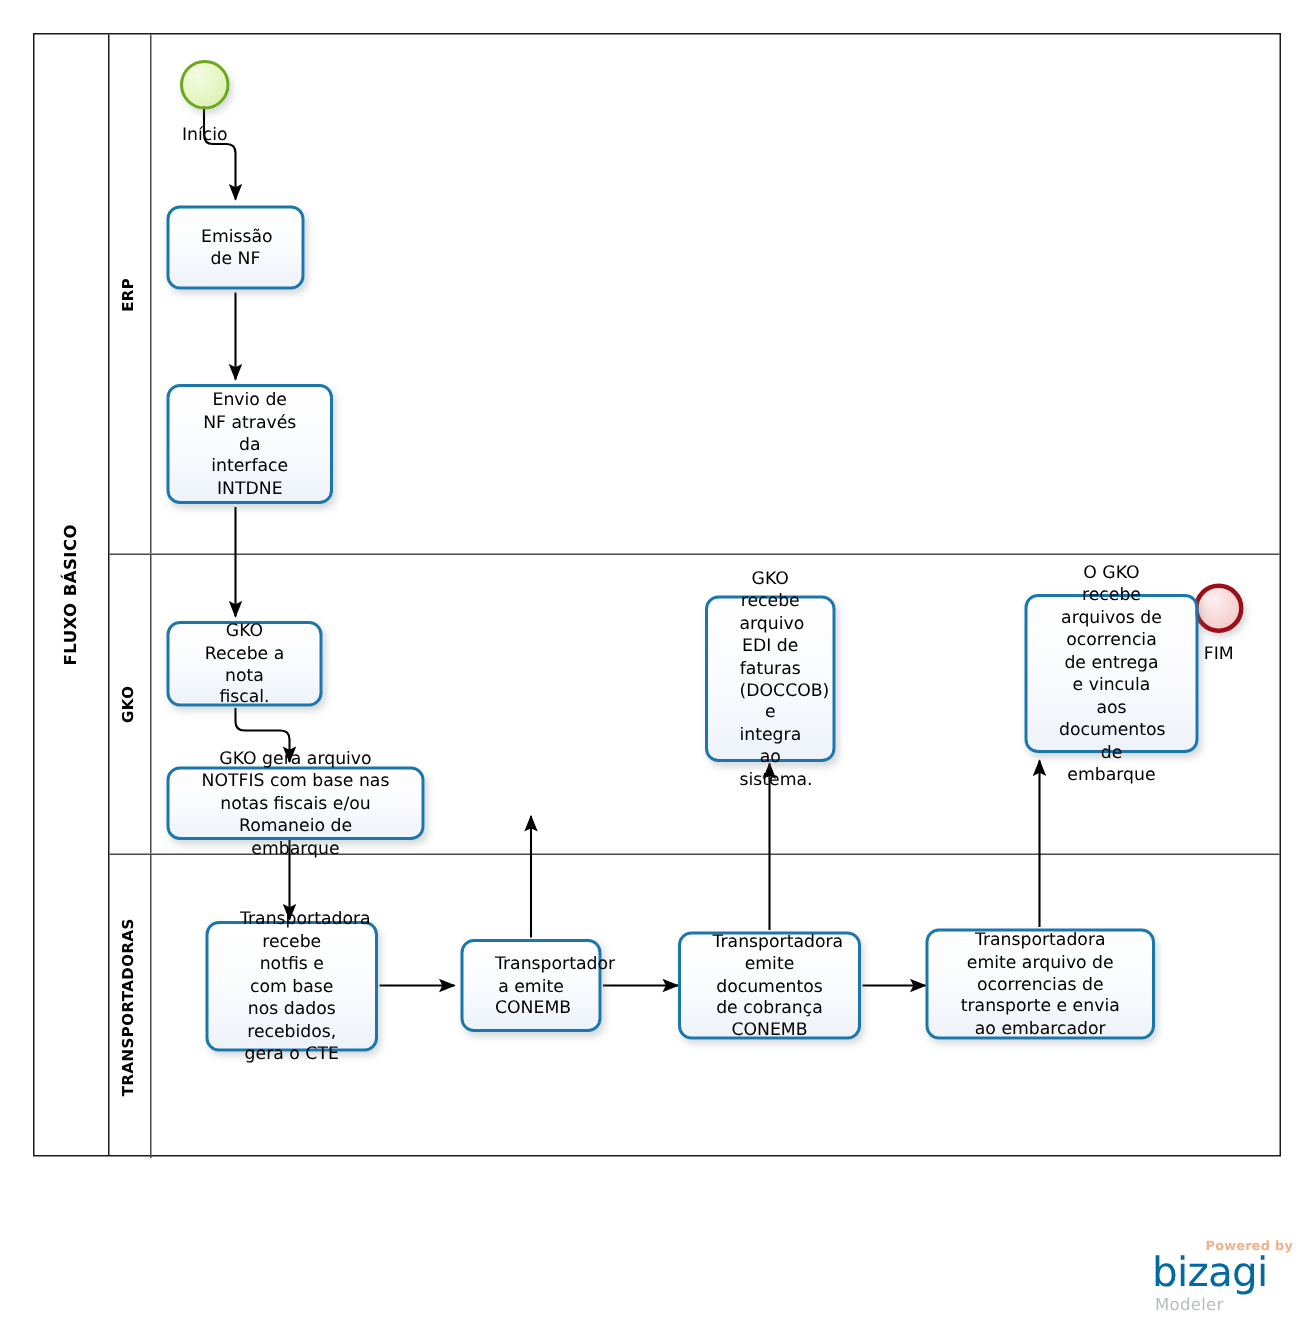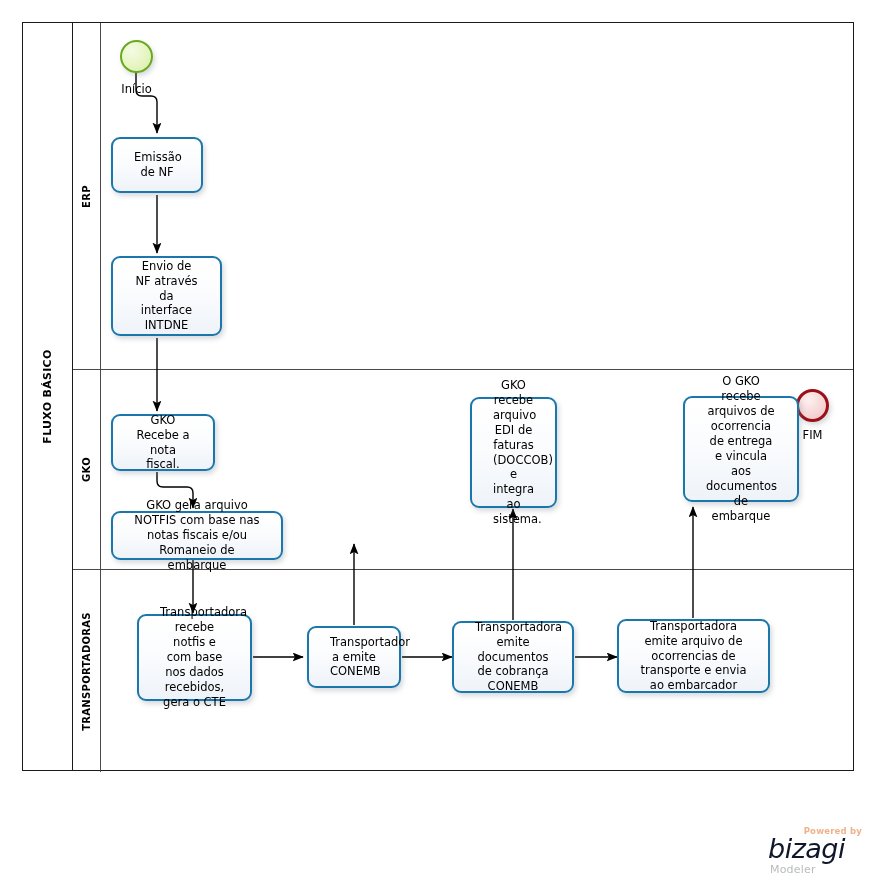--- a/index.html
+++ b/index.html
@@ -166,24 +166,23 @@
     font-weight: bold;
     letter-spacing: 0.2px;
     margin-left: 24px;
   }
   .bizagi-word {
     position: absolute;
     left: 0px;
     top: 9px;
     font-size: 27px;
     line-height: 1;
-    color: #0f172a;
+    color: #0369a1;
     font-family: "DejaVu Sans", "Liberation Sans", sans-serif;
     letter-spacing: -0.5px;
-    font-style: italic;
   }
   .bizagi-sub {
     position: absolute;
     left: 2px;
     top: 37px;
     font-size: 11px;
     color: #b9bcbe;
     letter-spacing: 0.2px;
   }
 </style>

